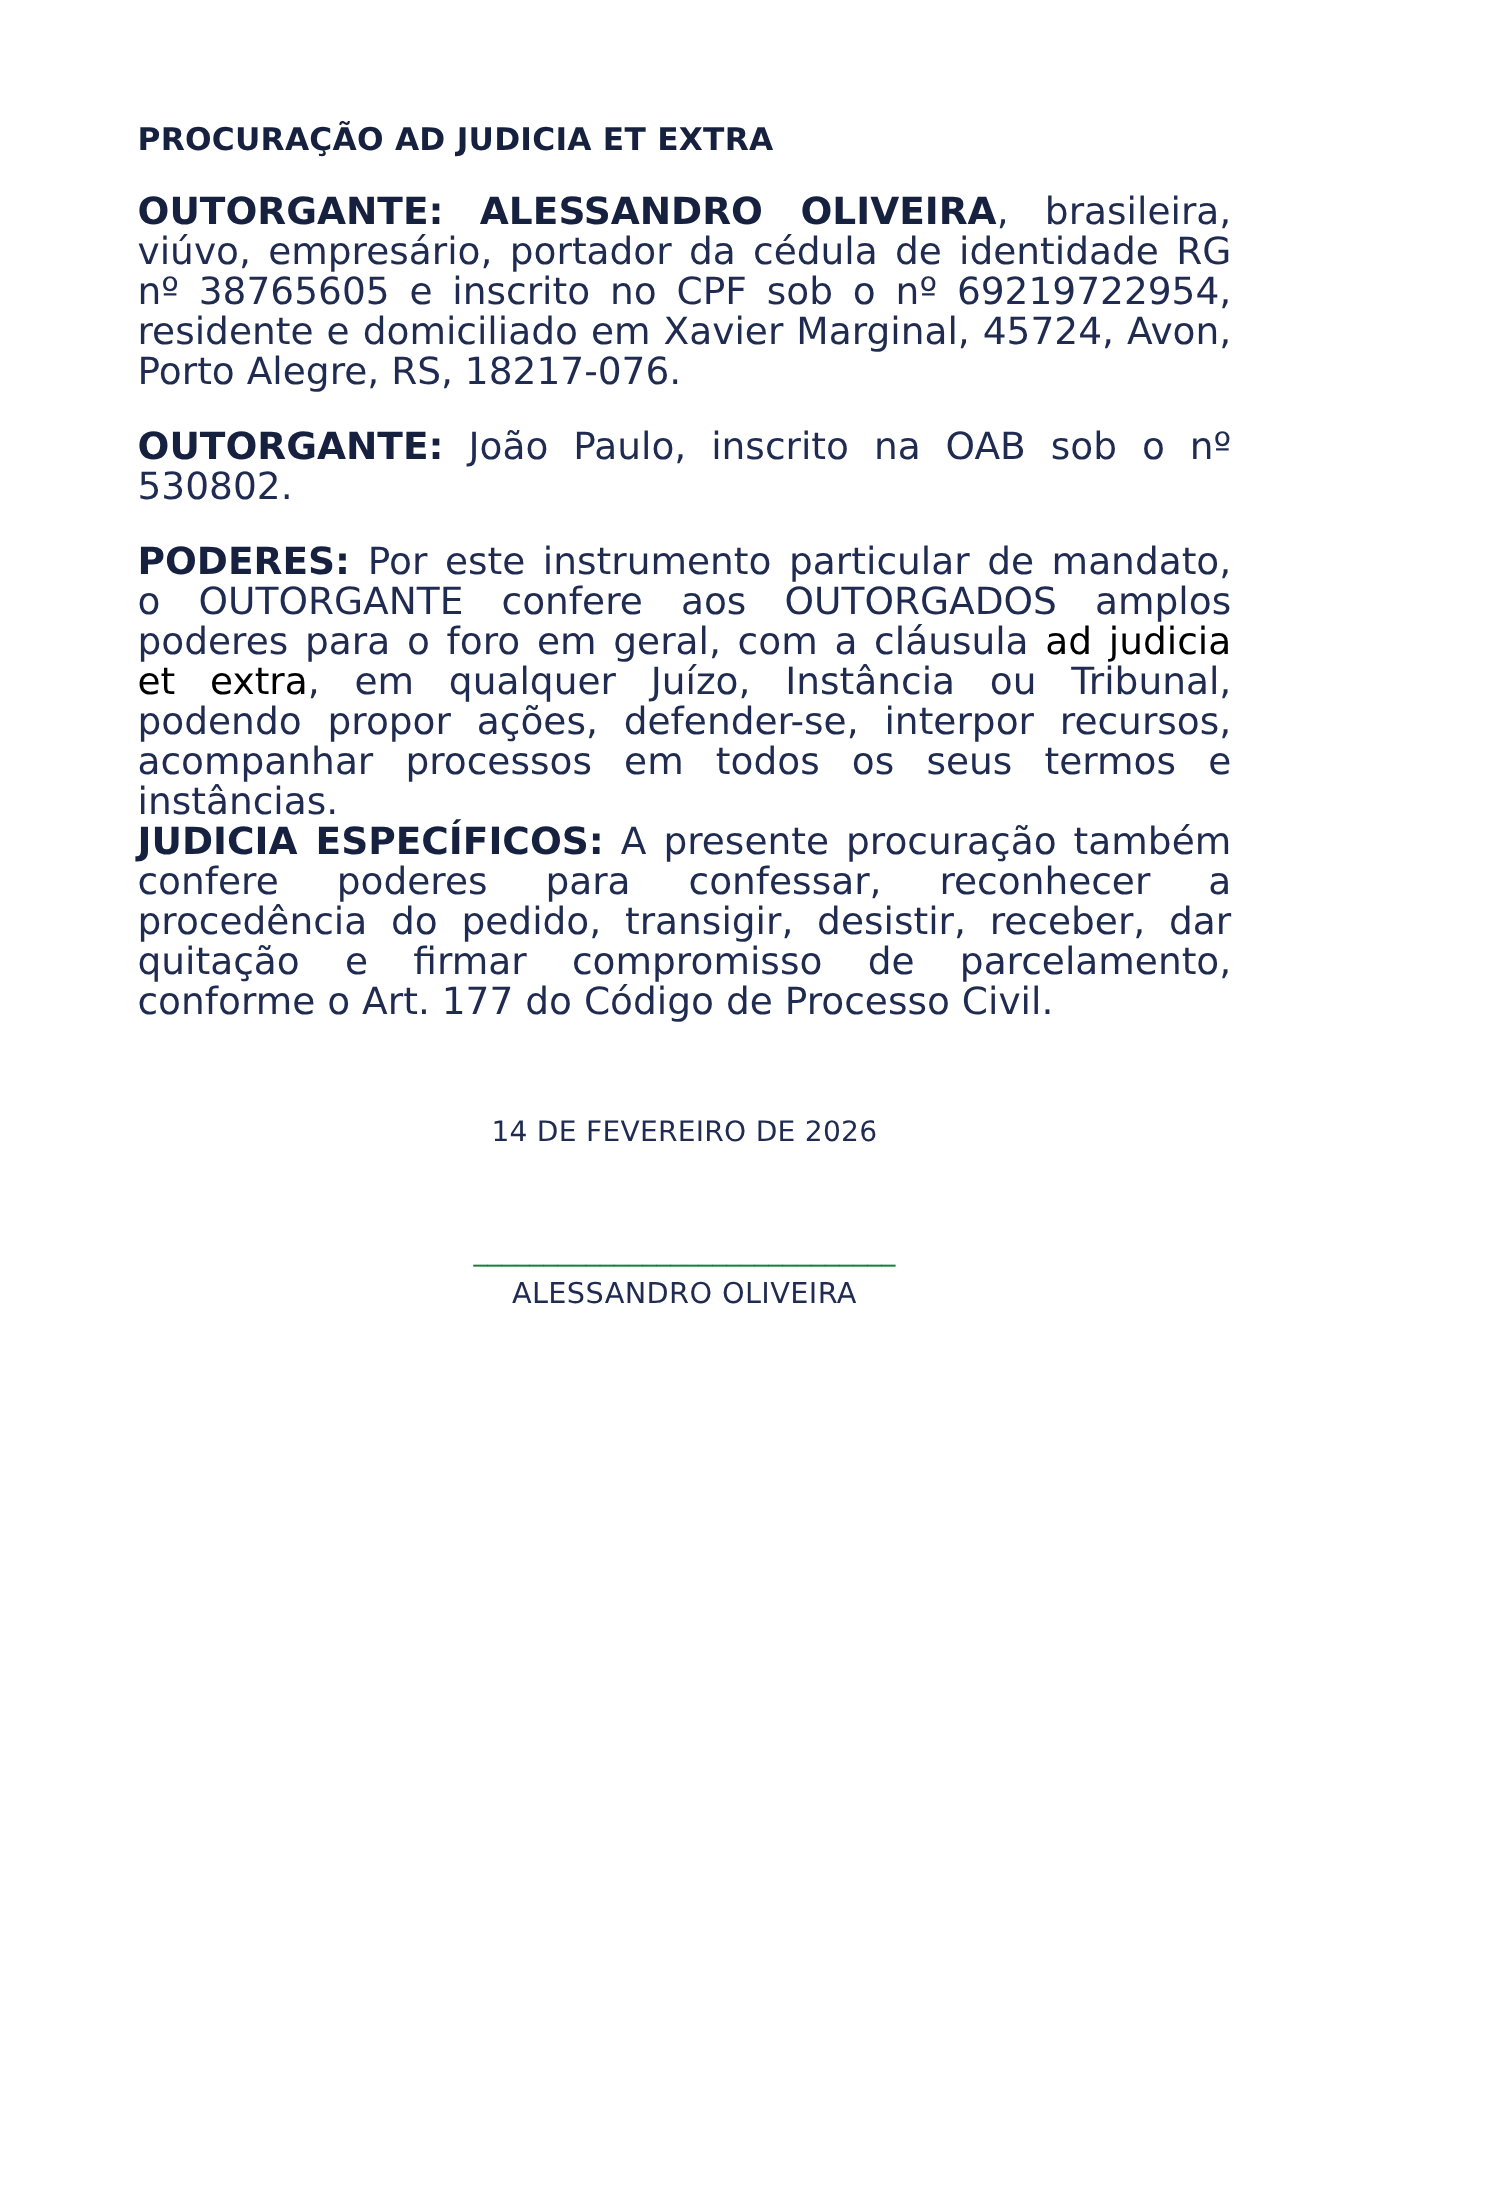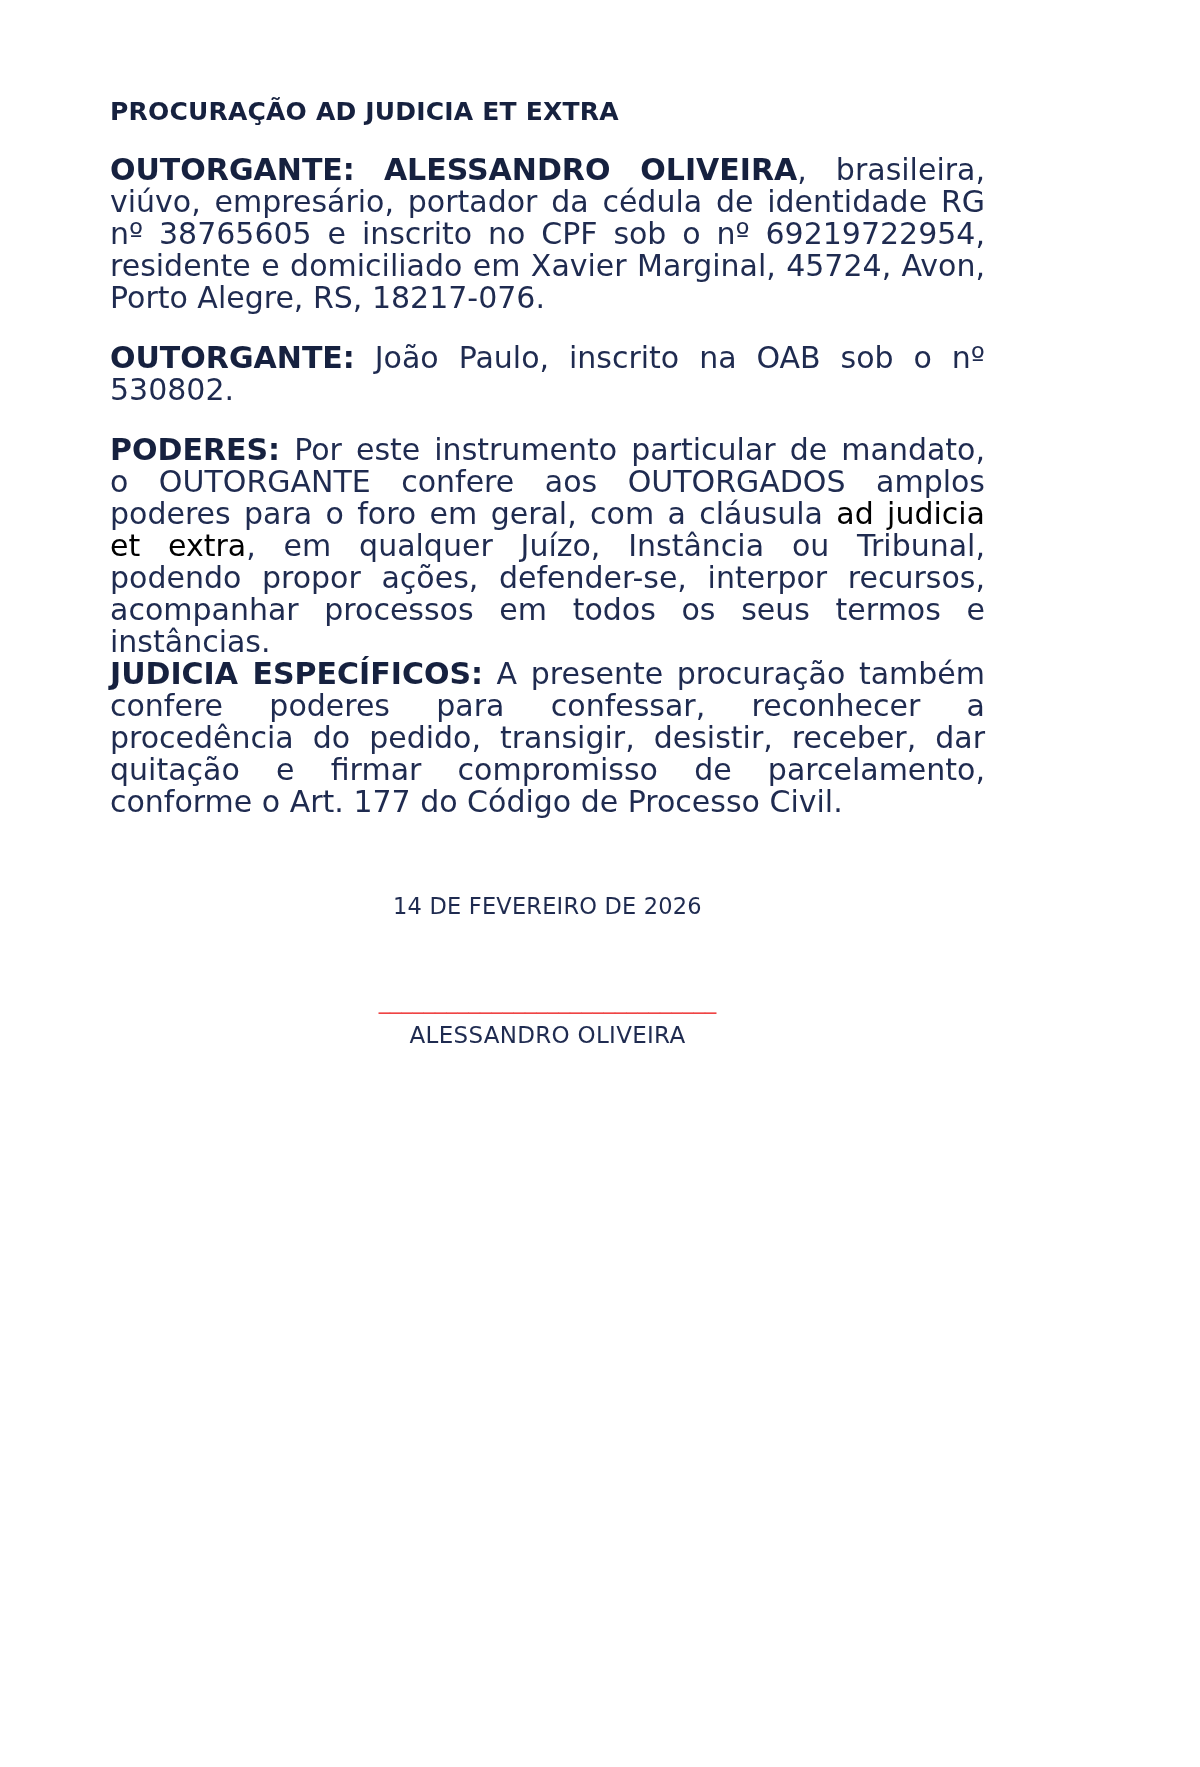--- a/index.html
+++ b/index.html
@@ -65,21 +65,21 @@
     letter-spacing: 0.2px;
   }
   .sign-block {
     margin-top: 64px;
     width: 875px;
     text-align: center;
   }
   .sign-rule {
     font-size: 22.5px;
     line-height: 30px;
-    color: #ef4444;
+    color: #15803d;
     letter-spacing: 0px;
     white-space: nowrap;
   }
   .sign-name {
     font-size: 23px;
     line-height: 34px;
     color: #1f2b50;
     margin-top: 2px;
     letter-spacing: 0.3px;
   }

